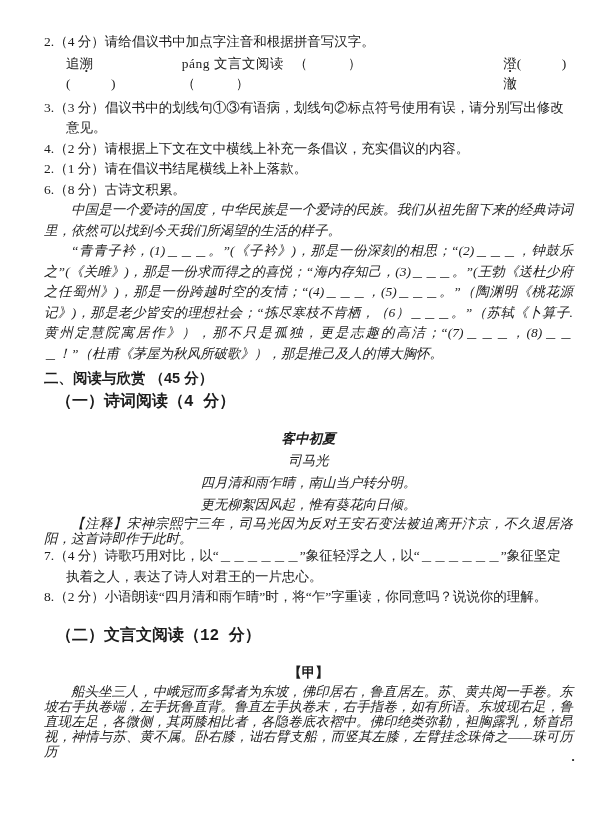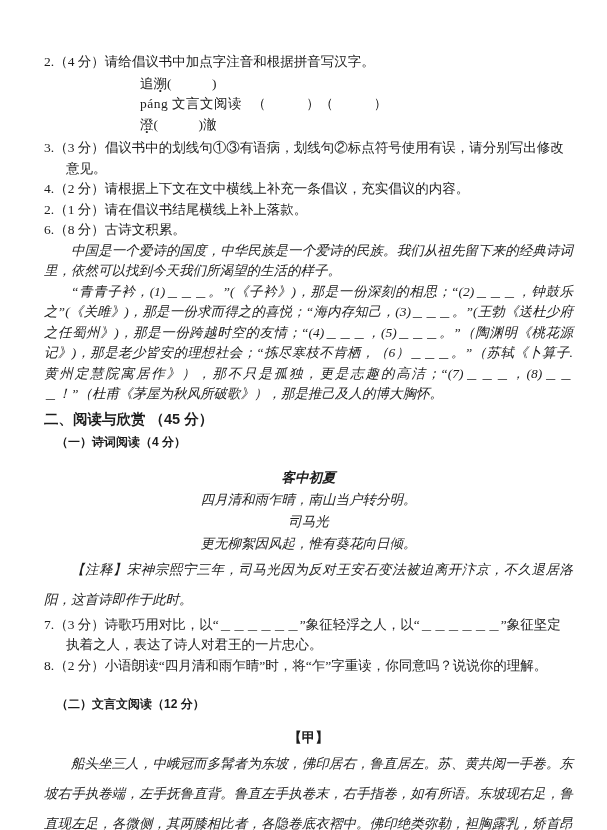--- a/index.html
+++ b/index.html
@@ -5,44 +5,44 @@
   html,body { margin:0; padding:0; background:#e8e8e8; }
   .page {
     position:relative;
     width:607px; height:830px;
     margin:0 auto;
     background:#ffffff;
     color:#1c1c1c;
     font-family:"Liberation Serif","DejaVu Serif",serif;
     font-size:13.5px;
     line-height:20.5px;
-    padding:52px 34px 0 44px;
+    padding:32px 34px 0 44px;
     box-sizing:border-box;
     overflow:hidden;
   }
   .q { margin:0; }
   .hang { padding-left:22px; text-indent:-22px; }
   .para { text-indent:2em; text-align:justify; margin:0;font-style:italic; }
   .kai { font-style:italic; }
-  .kai-para { font-style:italic; line-height:30px; }
+  .kai-para { font-style:italic; line-height:15px; }
   .sec-title {
     font-family:"Liberation Sans","DejaVu Sans",sans-serif;
     font-weight:bold; font-size:14.5px;
     margin-top:4px; margin-bottom:2px;
   }
   .sub-heading {
-    font-family:Liberation Sans, sans-serif;
-    font-weight:bold; font-size:12px;
+    font-family:Liberation Mono, monospace;
+    font-weight:bold; font-size:16px;
     padding-left:12px; margin-top:3px;
   }
   .center { text-align:center; }
   .poem-block { line-height:22px; margin-top:14px; }
   .poem-title { font-weight:bold; }
   .jia-label { font-weight:bold; font-style:normal; line-height:22px; margin-top:2px; }
-  .pinyin-row { display:flex; align-items:baseline; margin:1px 0 3px 0;flex-direction:column; }
+  .pinyin-row { display:flex; align-items:baseline; margin:1px 0 3px 0; }
   .g1 { margin-left:22px; }
   .g2 { margin-left:46px; }
   .g3 { margin-left:96px; }
   .pinyin-word { letter-spacing:0.5px; margin-right:10px; }
   .em-dot { position:relative; font-style:inherit; }
   .em-dot::after {
     content:"\2022";
     position:absolute; left:50%; transform:translateX(-50%);
     bottom:-0.62em; font-size:9px; line-height:9px; font-style:normal;
   }
@@ -64,27 +64,27 @@
   <p class="q hang">2.（1 分）请在倡议书结尾横线上补上落款。</p>
   <p class="q hang">6.（8 分）古诗文积累。</p>
   <p class="para">中国是一个爱诗的国度，中华民族是一个爱诗的民族。我们从祖先留下来的经典诗词里，依然可以找到今天我们所渴望的生活的样子。</p>
   <p class="para">“青青子衿，(1)＿＿＿。”(《子衿》)，那是一份深刻的相思；“(2)＿＿＿，钟鼓乐之”(《关雎》)，那是一份求而得之的喜悦；“海内存知己，(3)＿＿＿。”(王勃《送杜少府之任蜀州》)，那是一份跨越时空的友情；“(4)＿＿＿，(5)＿＿＿。”（陶渊明《桃花源记》)，那是老少皆安的理想社会；“拣尽寒枝不肯栖，（6）＿＿＿。”（苏轼《卜算子.黄州定慧院寓居作》），那不只是孤独，更是志趣的高洁；“(7)＿＿＿，(8)＿＿＿！”（杜甫《茅屋为秋风所破歌》），那是推己及人的博大胸怀。</p>
 
   <p class="sec-title">二、阅读与欣赏 （45 分）</p>
   <p class="sub-heading">（一）诗词阅读（4 分）</p>
 
   <div class="poem-block kai center">
     <div class="poem-title">客中初夏</div>
+    <div>司马光</div>
     <div>四月清和雨乍晴，南山当户转分明。</div>
-    <div>司马光</div>
     <div>更无柳絮因风起，惟有葵花向日倾。</div>
   </div>
 
   <p class="para kai-para">【注释】宋神宗熙宁三年，司马光因为反对王安石变法被迫离开汴京，不久退居洛阳，这首诗即作于此时。</p>
-  <p class="q hang">7.（3 分）诗歌巧用对比，以“＿＿＿＿＿＿”象征轻浮之人，以“＿＿＿＿＿＿”象征坚定执着之人，表达了诗人对君王的一片忠心。</p>
+  <p class="q hang">7.（4 分）诗歌巧用对比，以“＿＿＿＿＿＿”象征轻浮之人，以“＿＿＿＿＿＿”象征坚定执着之人，表达了诗人对君王的一片忠心。</p>
   <p class="q hang">8.（2 分）小语朗读“四月清和雨乍晴”时，将“乍”字重读，你同意吗？说说你的理解。</p>
 
   <p class="sub-heading" style="margin-top:18px;">（二）文言文阅读（12 分）</p>
   <p class="q center jia-label">【甲】</p>
 
 
   <p class="para kai-para"><span>船头坐三人，中峨冠而多髯者为东坡，佛印居右，鲁直居左。苏、黄共阅一手卷。东坡右手执卷端，左手抚鲁直背。鲁直左手执卷末，右手指卷，如有所语。东坡现右足，鲁直现左足，各微侧，其两膝相比者，各隐卷底衣褶中。佛印绝类弥勒，袒胸露乳，矫首昂视，神情与苏、黄不属。卧右膝，诎右臂支船，而竖其左膝，左臂挂念珠倚之——珠可</span><span class="em-dot">历历</span></p>
 
 </div>
 

